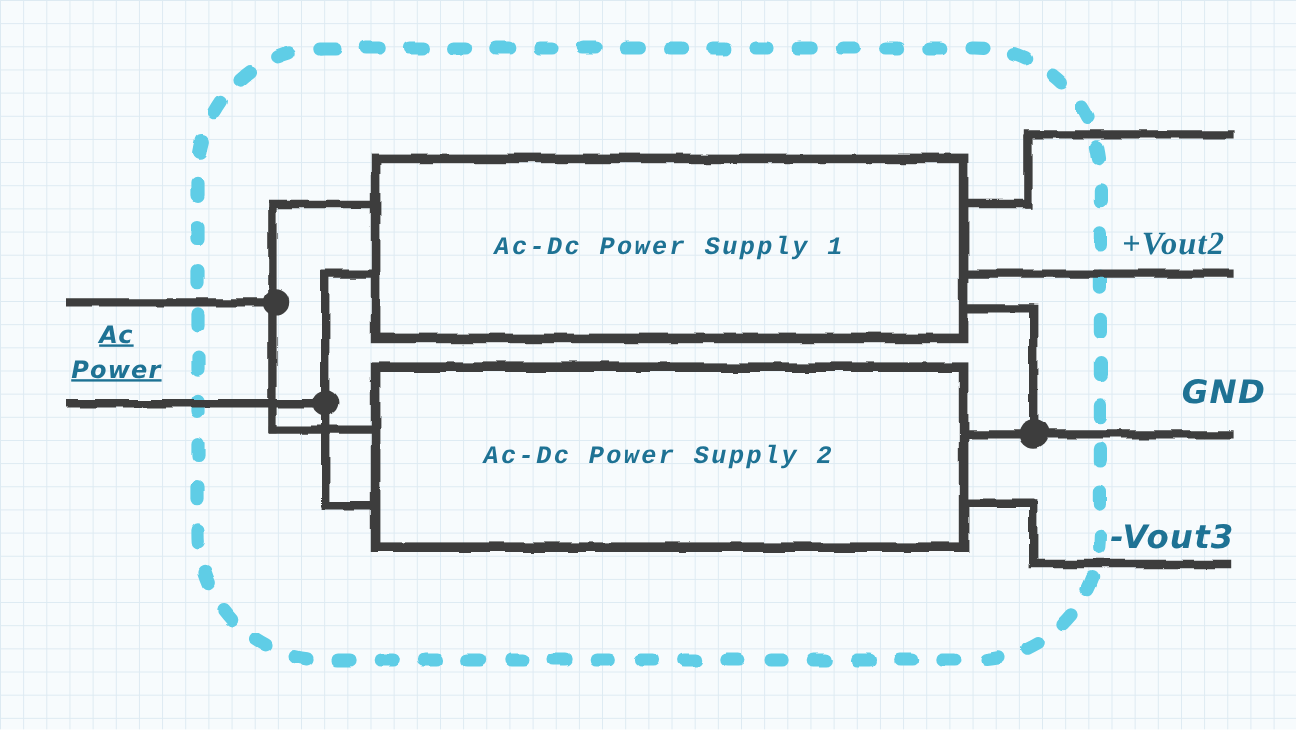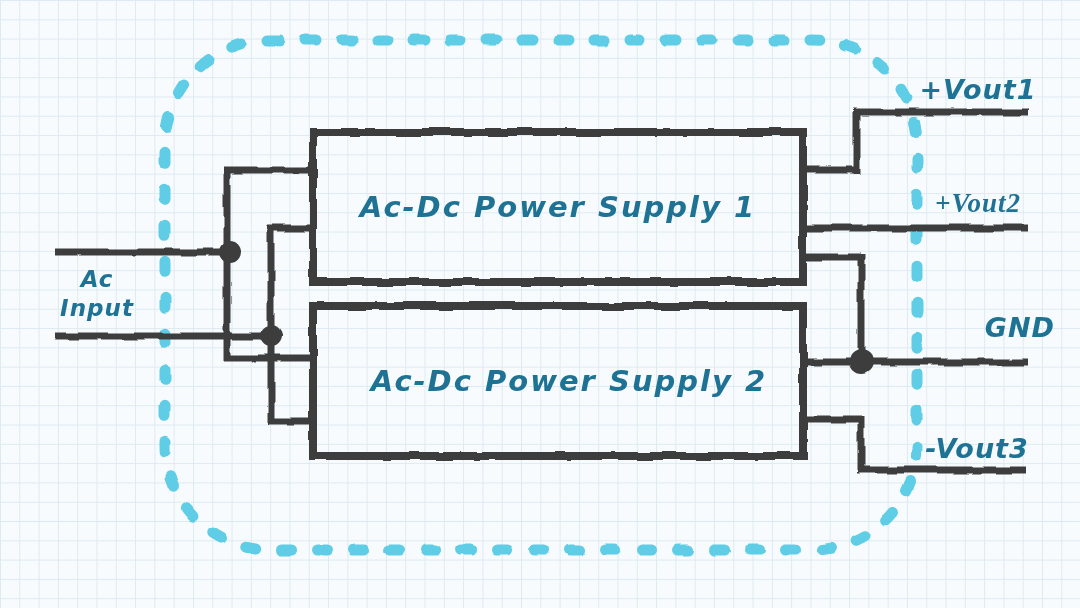--- a/index.html
+++ b/index.html
@@ -58,36 +58,38 @@
     line-height:32px;
     height:32px;
   }
   .block-title-wrap{
     position:absolute;
     display:flex;
     align-items:center;
     justify-content:center;
   }
   .block-title{
-    font-size:29px;
+    font-size:21px;
     letter-spacing:2px;
     color:var(--label-text);
     font-style:italic;
     font-weight:bold;
     white-space:nowrap;
+    font-family:Liberation Mono, monospace;
   }
   .ac-lbl{
     left:38px;top:265px;width:118px;
-    font-size:23px;
+    font-size:20px;
     letter-spacing:1px;
     text-align:center;
     line-height:29px;
+    text-decoration:underline;
   }
   #ps1-title{left:313px;top:132px;width:490px;height:150px;}
-  #ps2-title{left:324px;top:306px;width:490px;height:150px;}
+  #ps2-title{left:304px;top:306px;width:490px;height:150px;}
   #lbl-vout1{left:916px;top:74px;}
   #lbl-vout2{left:916px;top:187px;font-family:Liberation Serif, serif;}
   #lbl-gnd{left:931px;top:312px;text-align:right;}
   #lbl-vout3{left:915px;top:433px;}
 </style>
 </head>
 <body>
 
 <div class="canvas">
 
@@ -133,28 +135,27 @@
       <path class="wire" d="M858 470 H1026"></path>
 
       <circle class="dot" cx="230" cy="252" r="11"></circle>
       <circle class="dot" cx="271" cy="336" r="11"></circle>
       <circle class="dot" cx="861" cy="362" r="12"></circle>
     </g>
   </svg>
 
   <div class="lbl ac-lbl">
     <div>Ac</div>
-    <div>Input</div>
+    <div>Power</div>
   </div>
 
   <div class="block-title-wrap" id="ps1-title">
     <span class="block-title">Ac-Dc Power Supply 1</span>
   </div>
   <div class="block-title-wrap" id="ps2-title">
     <span class="block-title">Ac-Dc Power Supply 2</span>
   </div>
 
-  <div class="lbl io-lbl" id="lbl-vout1">+Vout1</div>
   <div class="lbl io-lbl" id="lbl-vout2">+Vout2</div>
   <div class="lbl io-lbl" id="lbl-gnd">GND</div>
   <div class="lbl io-lbl" id="lbl-vout3">-Vout3</div>
 
 </div>
 
 </body></html>

